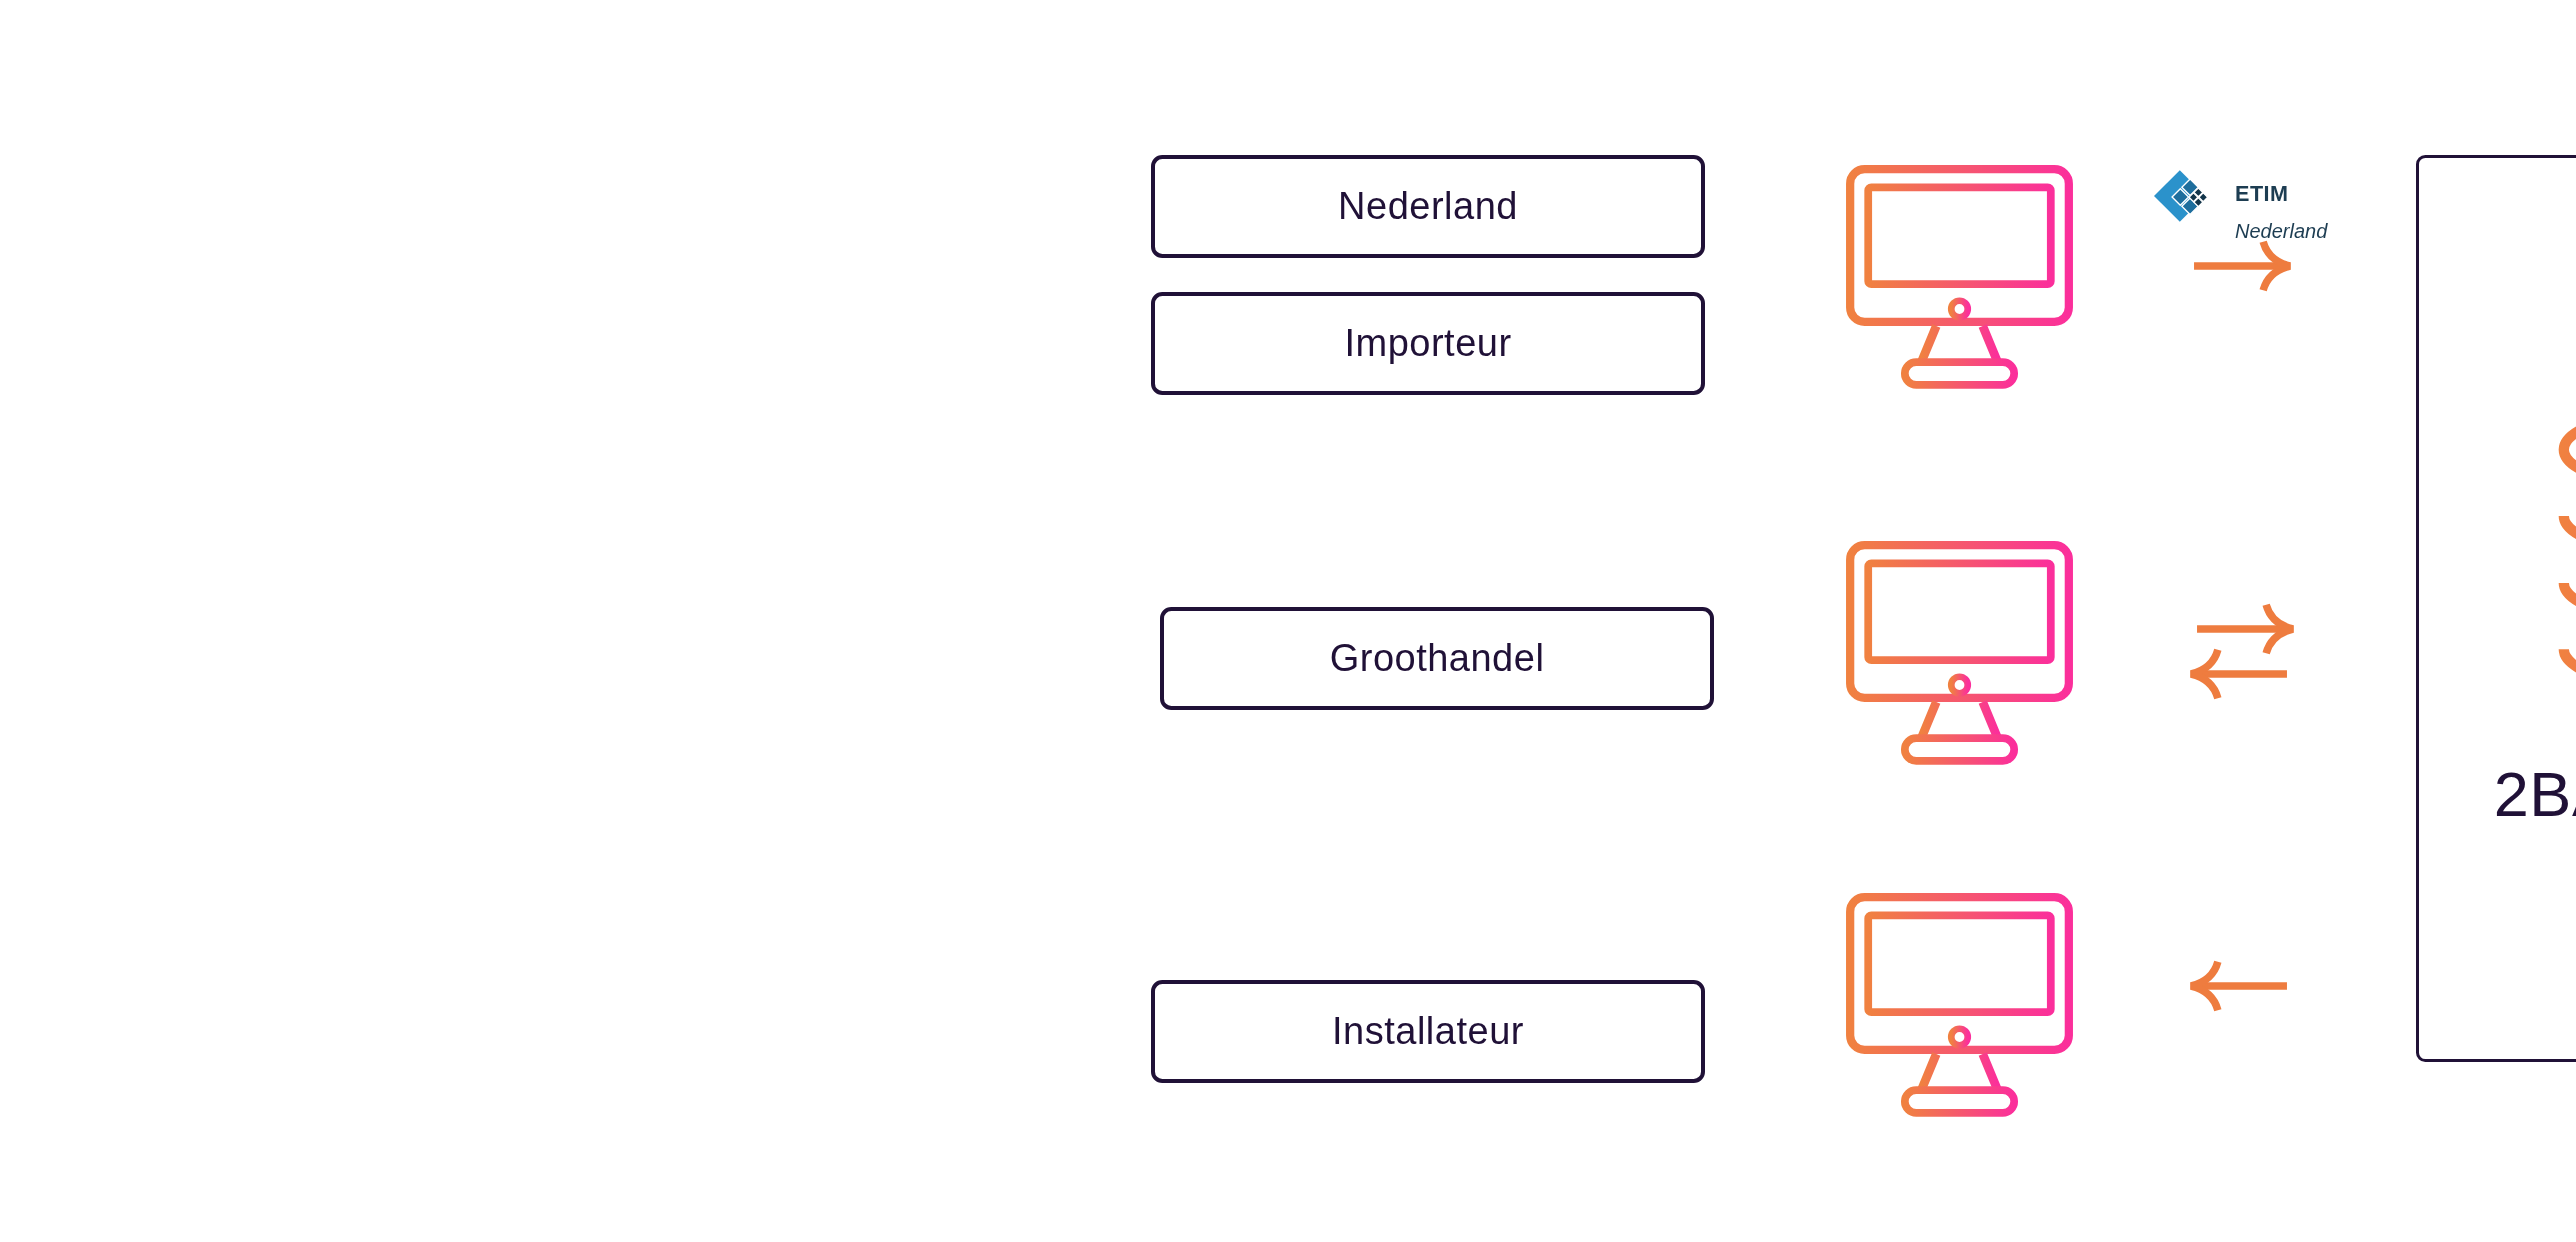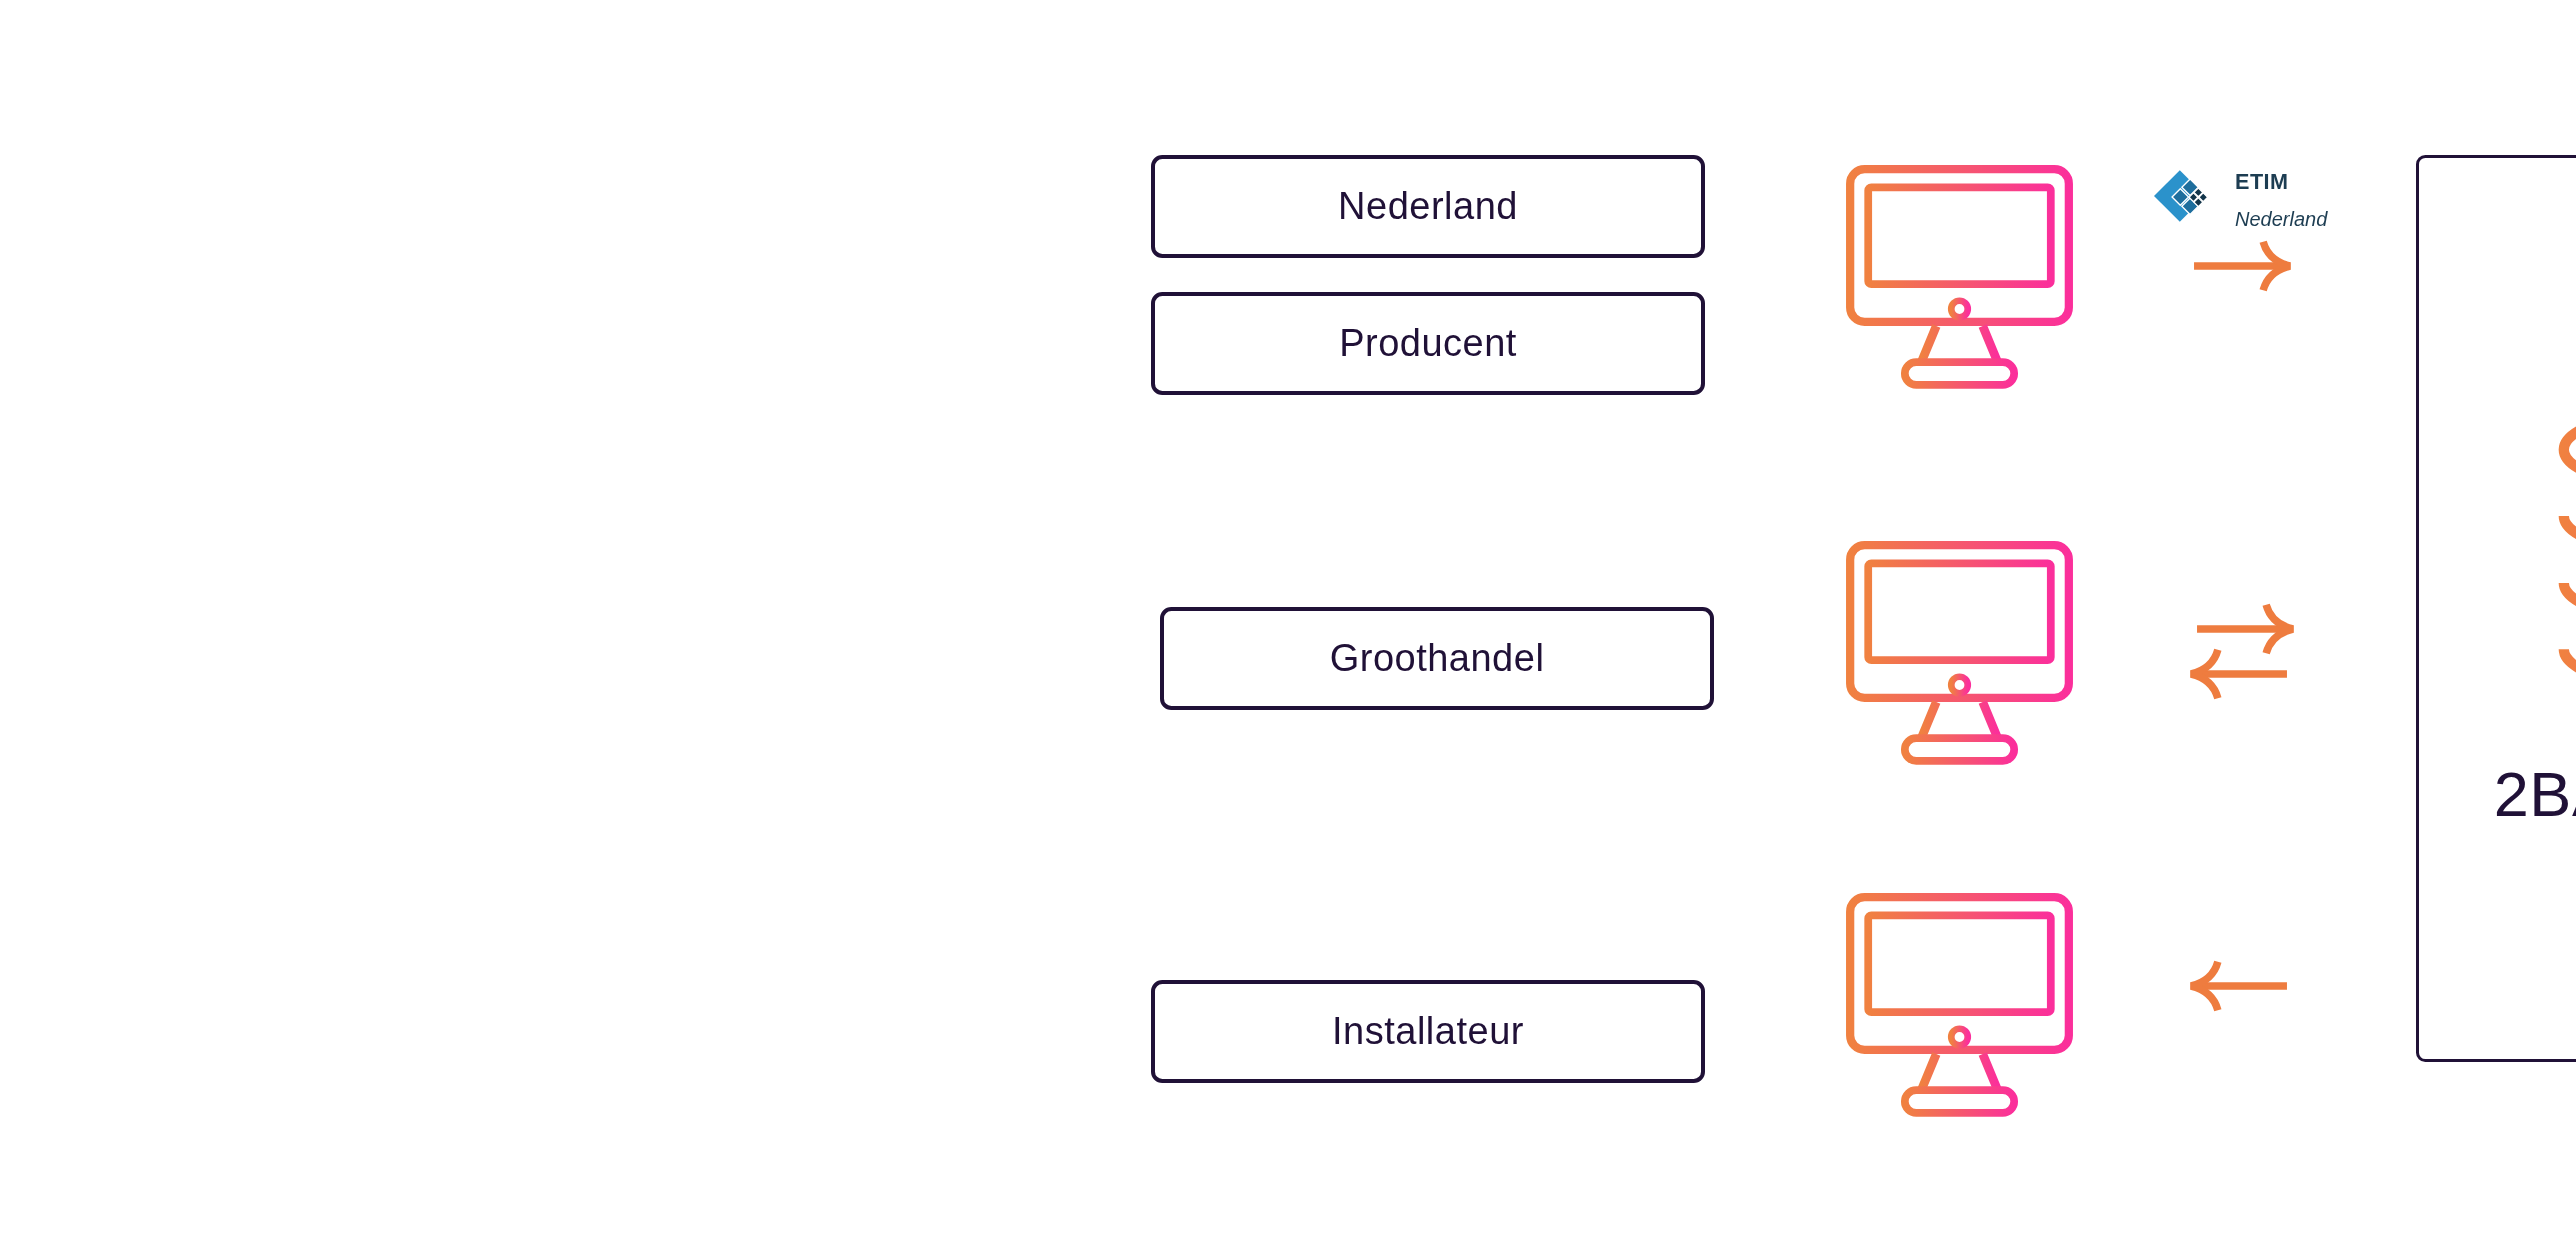--- a/index.html
+++ b/index.html
@@ -23,21 +23,21 @@
     font-size:38px;
     font-weight:500;
     color:#201137;
     letter-spacing:0.5px;
     white-space:nowrap;
   }
   .monitor{position:absolute;left:1845px;width:229px;height:225px;}
   .arrow{position:absolute;width:98px;height:52px;}
   .etim-logo{position:absolute;left:2153px;top:163px;width:185px;height:67px;}
   .etim-icon{position:absolute;left:0;top:2.1px;width:67px;height:62px;}
-  .etim-text{position:absolute;left:82px;top:8px;color:#1D3D52;}
+  .etim-text{position:absolute;left:82px;top:20px;color:#1D3D52;}
   .etim-title{font-size:21.6px;font-weight:bold;letter-spacing:0.5px;line-height:1.0;}
   .etim-subtitle{font-size:20px;font-style:italic;font-weight:400;line-height:1.0;margin-top:16px;}
   .db-panel{
     position:absolute;
     left:2416px;top:155px;width:554px;height:907px;
     border:3.6px solid #201137;
     border-radius:9.3px;
     background:#ffffff;
     box-sizing:border-box;
   }
@@ -63,21 +63,21 @@
         <stop offset="0" stop-color="#F08140"></stop>
         <stop offset="1" stop-color="#FB2F9B"></stop>
       </linearGradient>
     </defs>
   </svg>
 
   <div class="actor-box" style="top:155px;">
     <span class="actor-label">Nederland</span>
   </div>
   <div class="actor-box" style="top:292px;">
-    <span class="actor-label">Producent</span>
+    <span class="actor-label">Importeur</span>
   </div>
   <div class="actor-box" style="top:607px;margin-left:9px;">
     <span class="actor-label">Groothandel</span>
   </div>
   <div class="actor-box" style="top:980px;">
     <span class="actor-label">Installateur</span>
   </div>
 
   <div class="monitor" style="top:164px;">
     <svg viewBox="0 0 444 436" width="229" height="225" fill="none">

